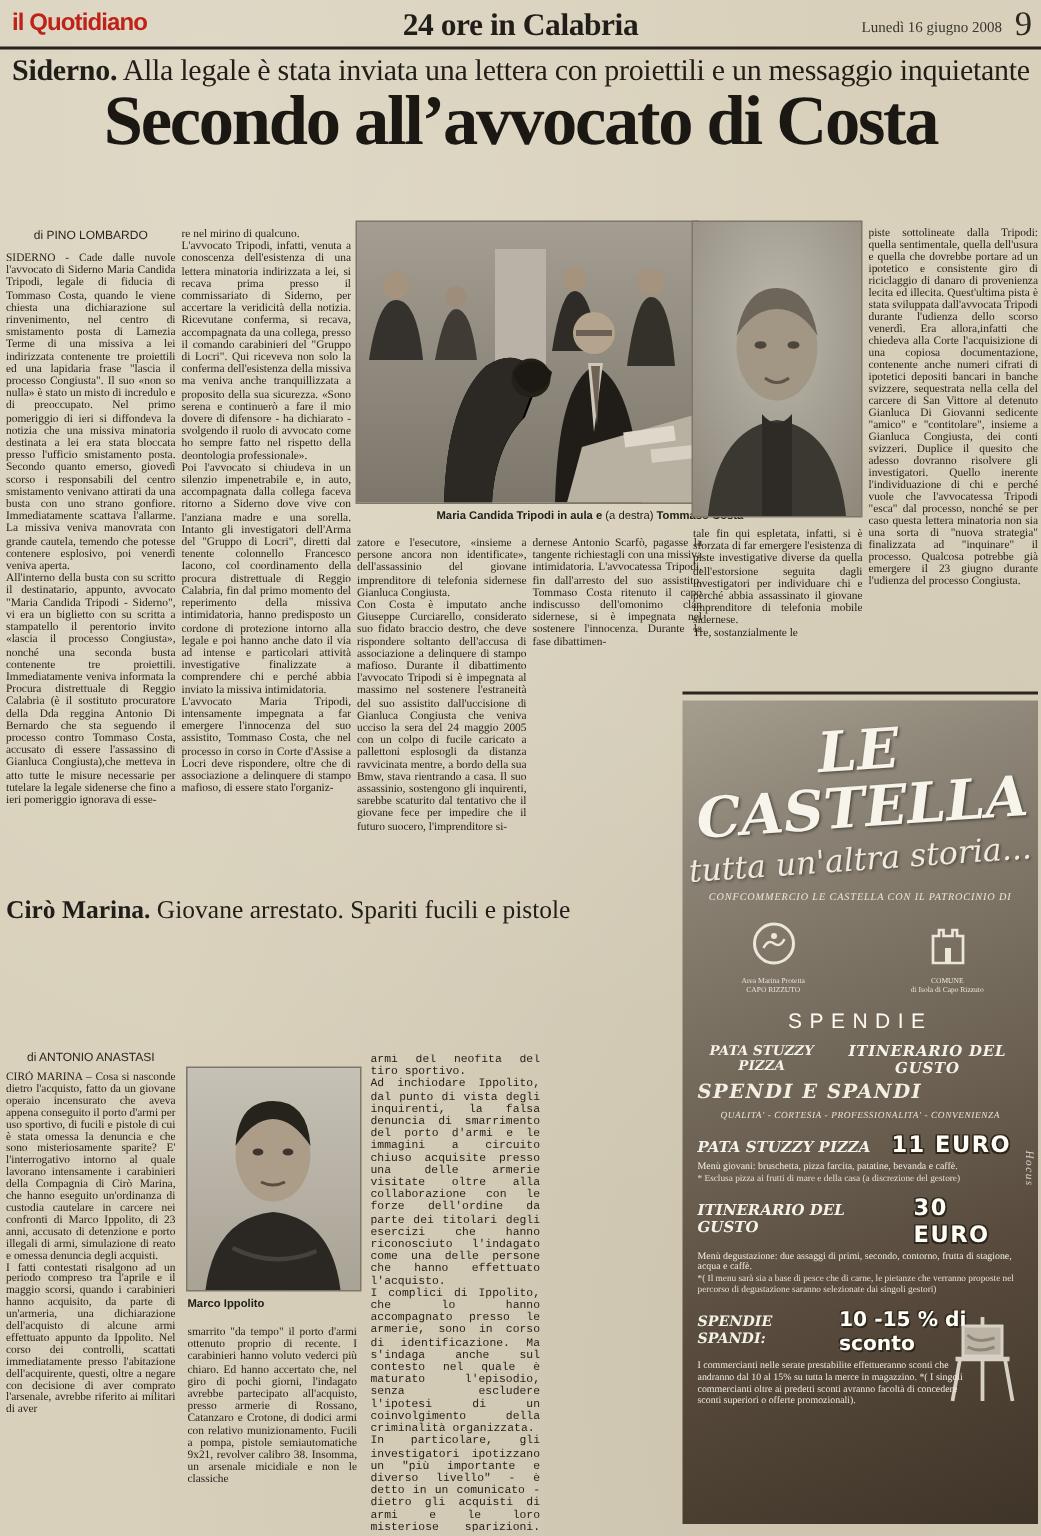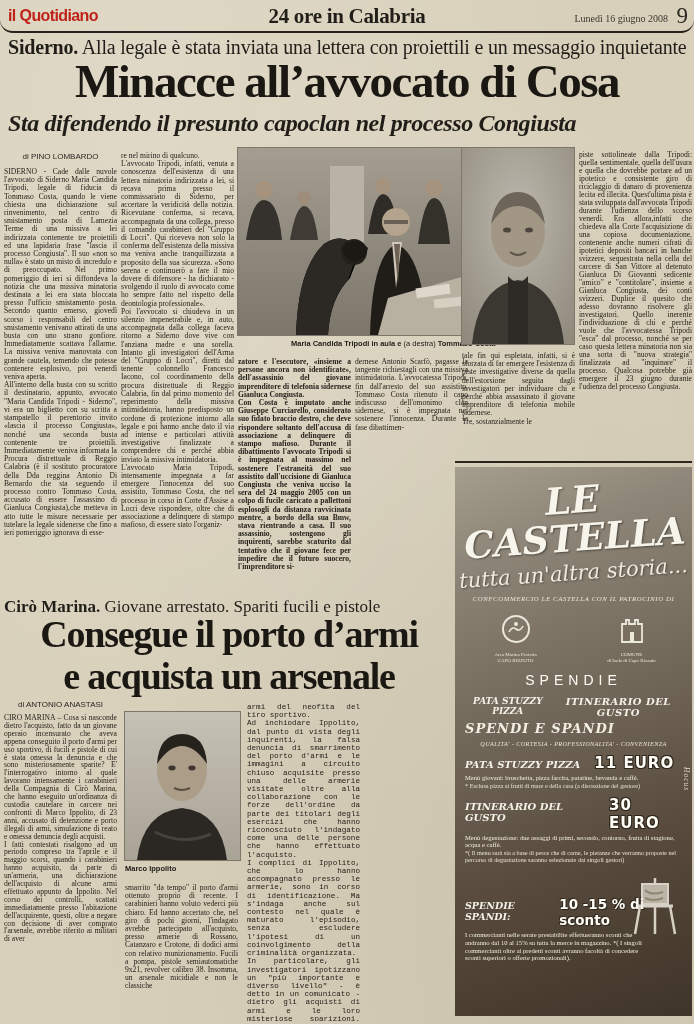--- a/index.html
+++ b/index.html
@@ -7,37 +7,37 @@
     position:relative;width:694px;height:1024px;overflow:hidden;
     background:
       radial-gradient(ellipse at 20% 10%, rgba(255,255,255,.18), transparent 55%),
       radial-gradient(ellipse at 80% 90%, rgba(90,80,60,.10), transparent 60%),
       radial-gradient(ellipse at 60% 40%, rgba(255,255,250,.08), transparent 50%),
       #d8d0ba;
     color:#211e19;
     font-family:"Liberation Serif",serif;
   }
   
-  .masthead{position:absolute;top:0;left:0;right:0;height:31px;border-bottom:2px solid #26231d;border-radius:13px;}
+  .masthead{position:absolute;top:0;left:0;right:0;height:31px;border-bottom:2px solid #26231d;}
   .mh-logo{position:absolute;left:8px;top:7px;font-family:"Liberation Sans",sans-serif;font-weight:bold;font-size:16px;color:#bf2218;letter-spacing:-.6px;}
   .mh-title{position:absolute;left:0;right:0;top:4px;text-align:center;font-weight:bold;font-size:21px;letter-spacing:-.3px;}
   .mh-date{position:absolute;right:26px;top:13px;font-size:10px;color:#3a362f;margin-left:20px;}
   .mh-page{position:absolute;right:6px;top:3px;font-size:23px;color:#2c2922;}
   
   .a1-kicker{position:absolute;top:36px;left:8px;right:6px;font-size:20px;letter-spacing:-.2px;white-space:nowrap;}
   .kick-bold{font-weight:bold;}
   .a1-headline{position:absolute;top:56px;left:0;width:694px;text-align:center;font-weight:bold;font-size:47px;line-height:50px;letter-spacing:-1.5px;color:#1b1813;}
   .a1-subhead{position:absolute;top:110px;left:8px;right:4px;font-style:italic;font-weight:bold;font-size:24px;letter-spacing:-.4px;white-space:nowrap;}
   
   .byline{position:absolute;width:113px;text-align:center;font-family:"Liberation Sans",sans-serif;font-size:8px;color:#2a2721;}
   .col{position:absolute;width:113px;font-size:7.6px;line-height:8.2px;text-align:justify;white-space:pre-line;overflow:hidden;color:#26221b;}
   .byline1{left:4px;top:152px;}
   .c1{left:4px;top:168px;height:436px;}
   .c2{left:121px;top:152px;height:452px;}
-  .c3{left:238px;top:358px;height:246px;font-weight:bold;}
+  .c3{left:238px;top:358px;height:246px;}
   .c4{left:355px;top:358px;height:100px;}
   .c5{left:462px;top:352px;height:106px;}
   .c6{left:579px;top:151px;height:308px;line-height:8.0px;}
   
   .photo{position:absolute;outline:1px solid #7d766a;background:#9b958a;}
   .photo1{left:238px;top:148px;width:227px;height:187px;}
   .photo2{left:462px;top:148px;width:112px;height:196px;}
   .photo3{left:125px;top:712px;width:115px;height:148px;}
   .photo svg{display:block;width:100%;height:100%;}
   .caption{position:absolute;font-family:"Liberation Sans",sans-serif;font-size:7.5px;line-height:9px;color:#22201b;}
@@ -73,43 +73,42 @@
   .ad-tagline{margin-top:4px;font-style:italic;font-size:6.2px;letter-spacing:.4px;color:#e9e4d9;}
   .ad-item{margin-top:7px;text-align:left;padding:0 10px;}
   .ad-item-line{display:flex;align-items:baseline;gap:14px;}
   .ad-item-name{font-family:"DejaVu Serif",serif;font-style:italic;font-weight:bold;font-size:10px;}
   .ad-item-price{font-family:"DejaVu Sans",sans-serif;font-weight:bold;font-size:15px;letter-spacing:1px;color:#fffdf6;text-shadow:0 0 1px #2e281f,1px 1px 0 #2e281f,-1px -1px 0 #2e281f,1px -1px 0 #2e281f,-1px 1px 0 #2e281f;}
   .ad-item-desc{margin-top:2px;font-size:6.6px;line-height:7.6px;color:#f0ece1;}
   .ad-item-note{font-size:6.2px;line-height:7.2px;color:#e6e1d5;}
   .ad-discount{margin-top:9px;text-align:left;padding:0 10px;}
   .ad-disc-line{display:flex;align-items:baseline;gap:8px;}
   .ad-disc-name{font-family:"DejaVu Serif",serif;font-style:italic;font-weight:bold;font-size:9.5px;}
-  .ad-disc-value{font-family:"DejaVu Sans",sans-serif;font-weight:bold;font-size:13.5px;color:#fffdf6;text-shadow:0 0 1px #2e281f,1px 1px 0 #2e281f,-1px -1px 0 #2e281f;margin-top:24px;}
+  .ad-disc-value{font-family:"DejaVu Sans",sans-serif;font-weight:bold;font-size:13.5px;color:#fffdf6;text-shadow:0 0 1px #2e281f,1px 1px 0 #2e281f,-1px -1px 0 #2e281f;}
   .ad-disc-desc{margin-top:3px;font-size:6.6px;line-height:7.6px;color:#efebe0;width:178px;}
   .ad-promo{position:absolute;left:8px;right:8px;bottom:14px;text-align:left;}
   .ad-promo-1{font-family:"DejaVu Sans",sans-serif;font-weight:bold;font-size:8.6px;line-height:13px;letter-spacing:.3px;text-decoration:underline;color:#fdfbf3;}
   .ad-promo-2{margin-top:9px;font-family:"DejaVu Sans",sans-serif;font-weight:bold;font-size:8.2px;letter-spacing:.2px;text-decoration:underline;color:#fdfbf3;}
   .ad-easel{position:absolute;right:14px;bottom:78px;opacity:.85;}
   .ad-credit{position:absolute;right:1px;top:300px;writing-mode:vertical-rl;font-style:italic;font-size:7.5px;letter-spacing:1px;color:#ddd7c9;}
 </style>
 </head>
 <body>
 
 <div class="page">
 
   <div class="masthead">
     <div class="mh-logo">il Quotidiano</div>
     <div class="mh-title">24 ore in Calabria</div>
     <div class="mh-date">Lunedì 16 giugno 2008</div>
     <div class="mh-page">9</div>
   </div>
 
   <div class="a1-kicker"><span class="kick-bold">Siderno.</span><span> Alla legale è stata inviata una lettera con proiettili e un messaggio inquietante</span></div>
-  <div class="a1-headline">Minacce all’avvocato di Cosa</div>
-  <div class="a1-subhead">Sta difendendo il presunto capoclan nel processo Congiusta</div>
+  <div class="a1-headline">Secondo all’avvocato di Costa</div>
 
   <div class="byline byline1">di PINO LOMBARDO</div>
   <div class="col c1">SIDERNO - Cade dalle nuvole l'avvocato di Siderno Maria Candida Tripodi, legale di fiducia di Tommaso Costa, quando le viene chiesta una dichiarazione sul rinvenimento, nel centro di smistamento posta di Lamezia Terme di una missiva a lei indirizzata contenente tre proiettili ed una lapidaria frase "lascia il processo Congiusta". Il suo «non so nulla» è stato un misto di incredulo e di preoccupato. Nel primo pomeriggio di ieri si diffondeva la notizia che una missiva minatoria destinata a lei era stata bloccata presso l'ufficio smistamento posta. Secondo quanto emerso, giovedì scorso i responsabili del centro smistamento venivano attirati da una busta con uno strano gonfiore. Immediatamente scattava l'allarme. La missiva veniva manovrata con grande cautela, temendo che potesse contenere esplosivo, poi venerdì veniva aperta.
 All'interno della busta con su scritto il destinatario, appunto, avvocato "Maria Candida Tripodi - Siderno", vi era un biglietto con su scritta a stampatello il perentorio invito «lascia il processo Congiusta», nonché una seconda busta contenente tre proiettili. Immediatamente veniva informata la Procura distrettuale di Reggio Calabria (è il sostituto procuratore della Dda reggina Antonio Di Bernardo che sta seguendo il processo contro Tommaso Costa, accusato di essere l'assassino di Gianluca Congiusta),che metteva in atto tutte le misure necessarie per tutelare la legale sidenerse che fino a ieri pomeriggio ignorava di esse-</div>
   <div class="col c2">re nel mirino di qualcuno.
 L'avvocato Tripodi, infatti, venuta a conoscenza dell'esistenza di una lettera minatoria indirizzata a lei, si recava prima presso il commissariato di Siderno, per accertare la veridicità della notizia. Ricevutane conferma, si recava, accompagnata da una collega, presso il comando carabinieri del "Gruppo di Locri". Qui riceveva non solo la conferma dell'esistenza della missiva ma veniva anche tranquillizzata a proposito della sua sicurezza. «Sono serena e continuerò a fare il mio dovere di difensore - ha dichiarato - svolgendo il ruolo di avvocato come ho sempre fatto nel rispetto della deontologia professionale».
 Poi l'avvocato si chiudeva in un silenzio impenetrabile e, in auto, accompagnata dalla collega faceva ritorno a Siderno dove vive con l'anziana madre e una sorella. Intanto gli investigatori dell'Arma del "Gruppo di Locri", diretti dal tenente colonnello Francesco Iacono, col coordinamento della procura distrettuale di Reggio Calabria, fin dal primo momento del reperimento della missiva intimidatoria, hanno predisposto un cordone di protezione intorno alla legale e poi hanno anche dato il via ad intense e particolari attività investigative finalizzate a comprendere chi e perché abbia inviato la missiva intimidatoria.
 L'avvocato Maria Tripodi, intensamente impegnata a far emergere l'innocenza del suo assistito, Tommaso Costa, che nel processo in corso in Corte d'Assise a Locri deve rispondere, oltre che di associazione a delinquere di stampo mafioso, di essere stato l'organiz-</div>
   <div class="col c3">zatore e l'esecutore, «insieme a persone ancora non identificate», dell'assassinio del giovane imprenditore di telefonia sidernese Gianluca Congiusta.
 Con Costa è imputato anche Giuseppe Curciarello, considerato suo fidato braccio destro, che deve rispondere soltanto dell'accusa di associazione a delinquere di stampo mafioso. Durante il dibattimento l'avvocato Tripodi si è impegnata al massimo nel sostenere l'estraneità del suo assistito dall'uccisione di Gianluca Congiusta che veniva ucciso la sera del 24 maggio 2005 con un colpo di fucile caricato a pallettoni esplosogli da distanza ravvicinata mentre, a bordo della sua Bmw, stava rientrando a casa. Il suo assassinio, sostengono gli inquirenti, sarebbe scaturito dal tentativo che il giovane fece per impedire che il futuro suocero, l'imprenditore si-</div>
@@ -172,24 +171,20 @@
       <ellipse cx="67" cy="82" rx="4" ry="2.5" fill="#4d463d"></ellipse>
       <path d="M48 104 Q56 110 64 104" stroke="#5d5548" stroke-width="2" fill="none"></path>
       <path d="M10 196 Q16 138 56 132 Q96 138 102 196 Z" fill="#3b3731"></path>
       <path d="M46 128 Q56 140 66 128 L66 196 L46 196 Z" fill="#2e2a25"></path>
     </svg>
   </div>
 
   <div class="ad-divider"></div>
 
   <div class="a2-kicker"><span class="kick-bold">Cirò Marina.</span><span> Giovane arrestato. Spariti fucili e pistole</span></div>
-  <div class="a2-headline">
-    <div>Consegue il porto d’armi</div>
-    <div>e acquista un arsenale</div>
-  </div>
   <div class="byline byline2">di ANTONIO ANASTASI</div>
   <div class="col a2c1">CIRÒ MARINA – Cosa si nasconde dietro l'acquisto, fatto da un giovane operaio incensurato che aveva appena conseguito il porto d'armi per uso sportivo, di fucili e pistole di cui è stata omessa la denuncia e che sono misteriosamente sparite? E' l'interrogativo intorno al quale lavorano intensamente i carabinieri della Compagnia di Cirò Marina, che hanno eseguito un'ordinanza di custodia cautelare in carcere nei confronti di Marco Ippolito, di 23 anni, accusato di detenzione e porto illegali di armi, simulazione di reato e omessa denuncia degli acquisti.
 I fatti contestati risalgono ad un periodo compreso tra l'aprile e il maggio scorsi, quando i carabinieri hanno acquisito, da parte di un'armeria, una dichiarazione dell'acquisto di alcune armi effettuato appunto da Ippolito. Nel corso dei controlli, scattati immediatamente presso l'abitazione dell'acquirente, questi, oltre a negare con decisione di aver comprato l'arsenale, avrebbe riferito ai militari di aver</div>
   <div class="col a2c2">smarrito "da tempo" il porto d'armi ottenuto proprio di recente. I carabinieri hanno voluto vederci più chiaro. Ed hanno accertato che, nel giro di pochi giorni, l'indagato avrebbe partecipato all'acquisto, presso armerie di Rossano, Catanzaro e Crotone, di dodici armi con relativo munizionamento. Fucili a pompa, pistole semiautomatiche 9x21, revolver calibro 38. Insomma, un arsenale micidiale e non le classiche</div>
   <div class="col a2c3">armi del neofita del tiro sportivo.
 Ad inchiodare Ippolito, dal punto di vista degli inquirenti, la falsa denuncia di smarrimento del porto d'armi e le immagini a circuito chiuso acquisite presso una delle armerie visitate oltre alla collaborazione con le forze dell'ordine da parte dei titolari degli esercizi che hanno riconosciuto l'indagato come una delle persone che hanno effettuato l'acquisto.
 I complici di Ippolito, che lo hanno accompagnato presso le armerie, sono in corso di identificazione. Ma s'indaga anche sul contesto nel quale è maturato l'episodio, senza escludere l'ipotesi di un coinvolgimento della criminalità organizzata.
 In particolare, gli investigatori ipotizzano un "più importante e diverso livello" - è detto in un comunicato - dietro gli acquisti di armi e le loro misteriose sparizioni. Quelle acquistate da un giovane, almeno fino a pochi mesi fa, sconosciuto alle forze dell'ordine e svanite nel nulla sono le armi oggi in dotazione a una cosca del luogo?</div>
 
   <div class="photo photo3">

